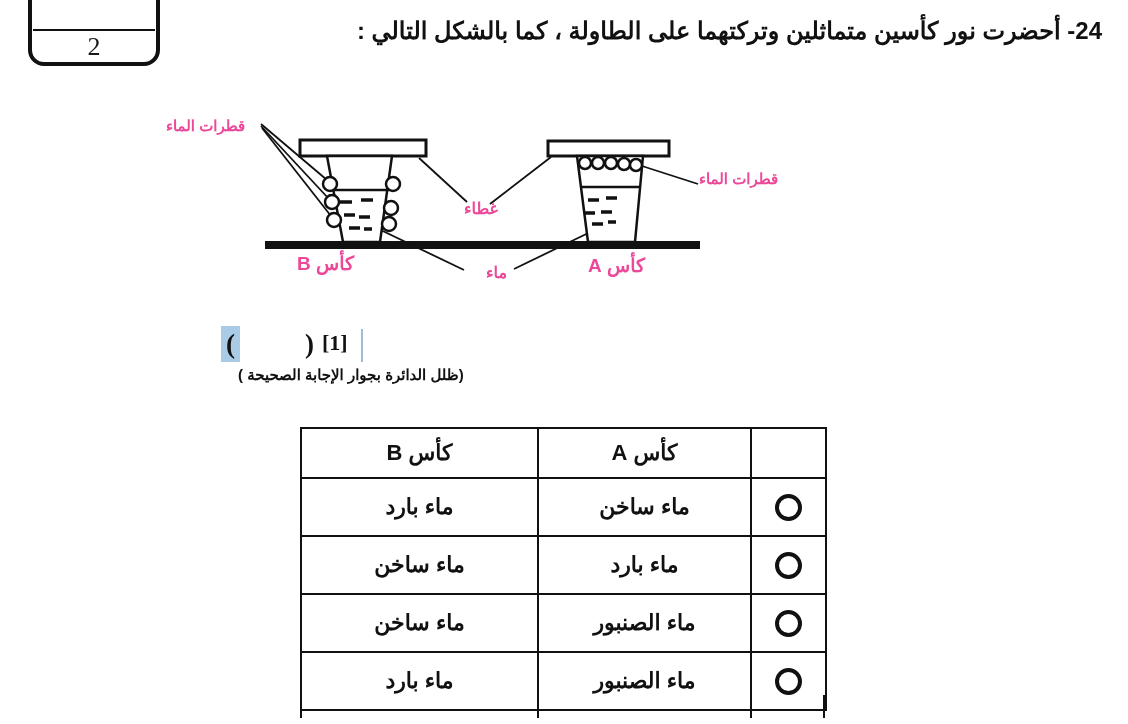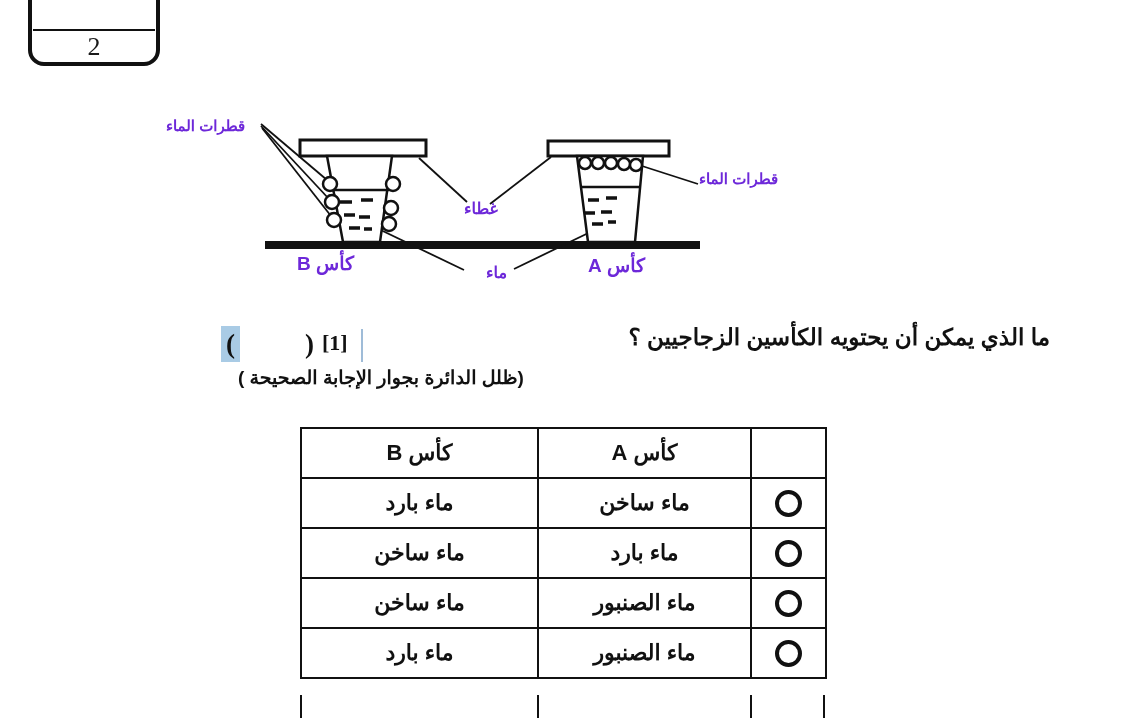--- a/index.html
+++ b/index.html
@@ -15,67 +15,68 @@
   .score-divider { position:absolute; left:1px; right:1px; top:57px; height:2px; background:#111; }
   .score-value { position:absolute; left:0; right:0; top:60px; text-align:center;
     font-family:"Liberation Serif", serif; font-size:26px; color:#1a1a1a; }
 
   
   .title { position:absolute; top:17px; right:26px; direction:rtl;
     font-size:24px; font-weight:bold; white-space:nowrap; }
 
   
   .diagram-svg { position:absolute; left:150px; top:95px; }
-  .dlabel { position:absolute; direction:rtl; font-weight:bold; white-space:nowrap; color:#6d28d9; }
+  .dlabel { position:absolute; direction:rtl; font-weight:bold; white-space:nowrap; color:#ec4899; }
   .lbl-drops-left  { left:166px; top:117px; font-size:15px; }
   .lbl-cover       { left:464px; top:199px; font-size:16px; }
   .lbl-drops-right { left:699px; top:170px; font-size:15px; }
   .lbl-cup-b       { left:297px; top:252px; font-size:19px; }
   .lbl-water       { left:486px; top:263px; font-size:16px; }
   .lbl-cup-a       { left:588px; top:254px; font-size:19px; }
 
   
   .q-text { position:absolute; top:324px; right:78px; direction:rtl;
     font-size:23px; font-weight:bold; white-space:nowrap; }
   .paren { position:absolute; font-family:"Liberation Serif", serif;
     font-size:27px; font-weight:bold; line-height:36px; }
   .paren-open  { left:221px; top:326px; width:19px; height:36px; text-align:center; }
   .paren-close { left:305px; top:326px; }
   .mark-box { position:absolute; left:322px; top:330px;
     font-family:"Liberation Serif", serif; font-size:22px; font-weight:bold; }
   .text-cursor { position:absolute; left:361px; top:329px; width:2px; height:33px; background:#9fbcd8; }
 
   
   .instruction { position:absolute; left:238px; top:366px; direction:rtl;
-    font-size:19px; font-weight:bold; white-space:nowrap; }
+    font-size:15px; font-weight:bold; white-space:nowrap; }
 
   
   .answer-table { position:absolute; left:300px; top:427px; border-collapse:collapse;
     table-layout:fixed; direction:ltr; }
   .answer-table td, .answer-table th { border:2px solid #111; direction:rtl;
     text-align:center; vertical-align:middle; font-size:22px; font-weight:bold; color:#111; }
   .col-b { width:237px; } .col-a { width:213px; } .col-c { width:75px; }
   .answer-table tr.hdr { height:50px; }
-  .answer-table tr.row { height:50px; }
+  .answer-table tr.row { height:58px; }
   .bubble { width:27px; height:27px; border:4px solid #111; border-radius:50%;
     margin:0 auto; background:#fff; }
   .stub { position:absolute; width:2px; background:#111; }
 
   svg line, svg polygon, svg rect, svg circle { stroke:#111; }
 </style>
 </head>
 <body>
 
 <div class="page">
 
   <div class="score-box">
     <div class="score-divider"></div>
     <div class="score-value">2</div>
   </div>
 
+  <div class="title">24- أحضرت نور كأسين متماثلين وتركتهما على الطاولة ، كما بالشكل التالي :</div>
 
   <svg class="diagram-svg" width="680" height="205" viewBox="150 95 680 205">
 
     <line x1="265" y1="245" x2="700" y2="245" stroke-width="8"></line>
 
     <g stroke-width="1.8">
       <line x1="261" y1="124" x2="327" y2="180"></line>
       <line x1="261" y1="126" x2="329" y2="199"></line>
       <line x1="262" y1="128" x2="331" y2="216"></line>
     </g>
@@ -132,21 +133,20 @@
     </g>
   </svg>
 
   <span class="dlabel lbl-drops-left">قطرات الماء</span>
   <span class="dlabel lbl-cover">غطاء</span>
   <span class="dlabel lbl-drops-right">قطرات الماء</span>
   <span class="dlabel lbl-cup-b">كأس B</span>
   <span class="dlabel lbl-water">ماء</span>
   <span class="dlabel lbl-cup-a">كأس A</span>
 
-  <div class="q-text">ما الذي يمكن أن يحتويه الكأسين الزجاجيين ؟</div>
   <span class="paren paren-open" id="hl-paren" style="background: rgb(169, 203, 229);">(</span>
   <span class="paren paren-close">)</span>
   <span class="mark-box">[1]</span>
   <div class="text-cursor"></div>
 
   <div class="instruction">(ظلل الدائرة بجوار الإجابة الصحيحة )</div>
 
   <table class="answer-table">
     <tbody>
         <tr class="hdr">

